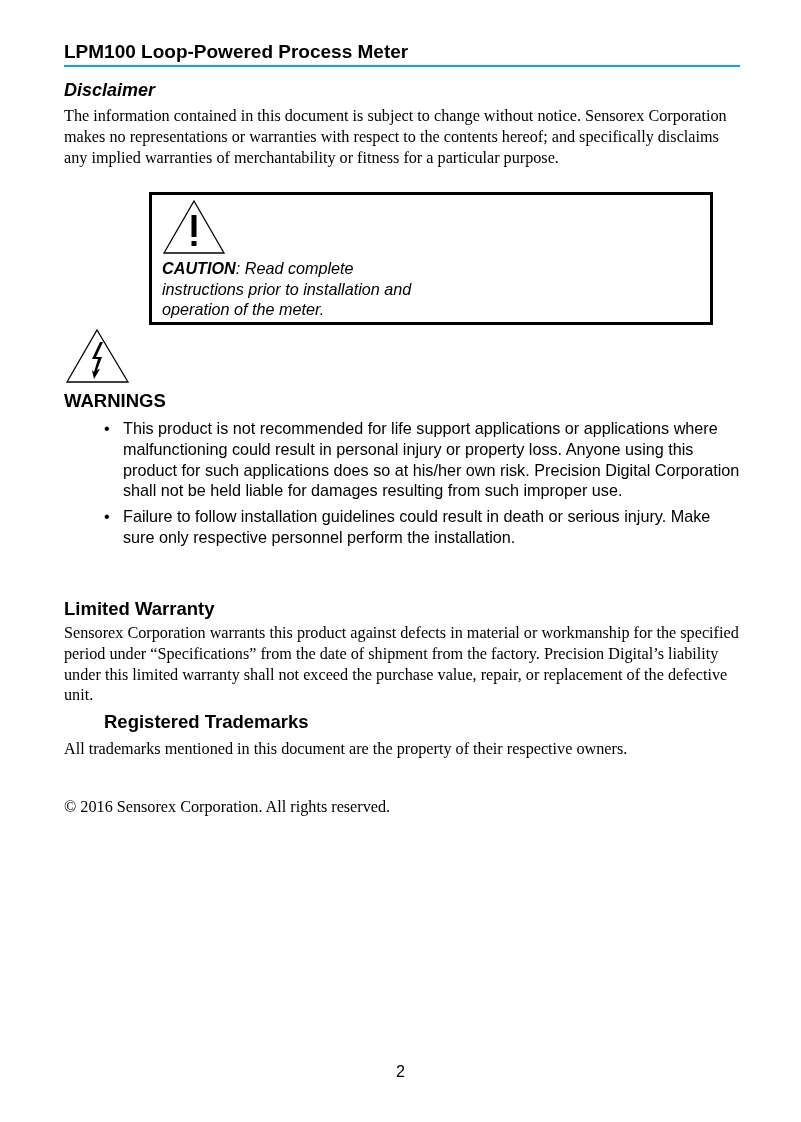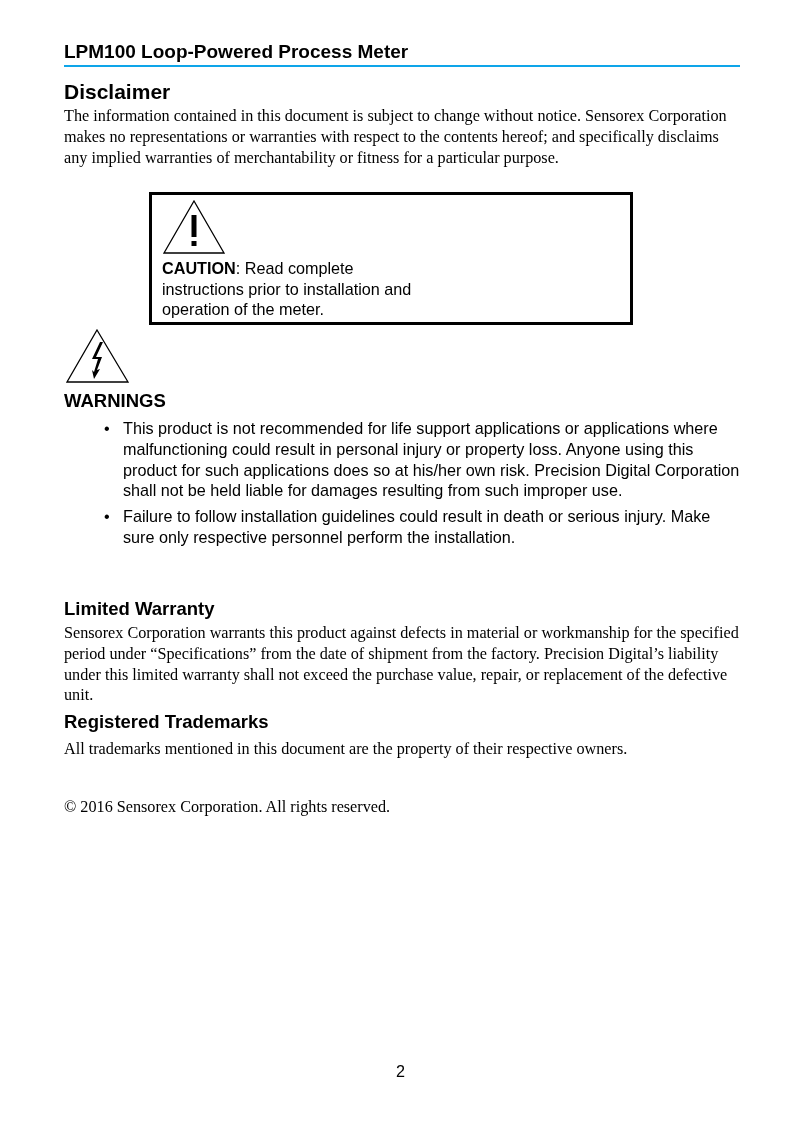--- a/index.html
+++ b/index.html
@@ -7,46 +7,46 @@
       width: 801px; height: 1122px; position: relative; overflow: hidden;
       font-family: "Liberation Sans", sans-serif; color: #000;
     }
     .header {
       position: absolute; left: 64px; top: 40px; width: 676px; height: 25px;
       border-bottom: 2px solid #0ea5e9;
       font-weight: bold; font-size: 19px;
     }
     .header .left { position: absolute; left: 0; top: 1px; }
     .header .right { position: absolute; right: 6px; top: 1px; }
-    .h1 { position: absolute; left: 64px; top: 80px; font-weight: bold; font-size: 21px; }
+    .h1 { position: absolute; left: 64px; top: 80px; font-weight: bold; font-size: 18px; font-style: italic; }
     .para {
       position: absolute; left: 64px; font-size: 16.2px; line-height: 20.8px; font-family: Liberation Serif, serif;
     }
     .p-disclaimer { top: 106px; width: 680px; }
     .caution-box {
-      position: absolute; left: 149px; top: 192px; width: 484px; height: 133px;
-      border: 3px solid #000; box-sizing: border-box;
+      position: absolute; left: 149px; top: 192px; width: 564px; height: 133px;
+      border: 3px solid #000; box-sizing: border-box; font-style: italic;
     }
     .caution-col { position: absolute; top: 4px; font-size: 16.2px; line-height: 20.5px; }
     .caution-col.c1 { left: 10px; width: 260px; }
     .caution-col.c2 { left: 290px; width: 200px; }
     .caution-col svg { display: block; margin-bottom: 3px; }
     .caution-col b { font-weight: bold; }
     .big-tri { position: absolute; left: 66px; top: 328px; }
     .h2 { position: absolute; left: 64px; font-weight: bold; font-size: 18.5px; }
     .warnings-title { top: 390px; text-align: right; }
     .bullets {
       position: absolute; left: 101px; top: 418px; width: 640px; margin: 0; padding: 0;
       list-style: none; font-size: 16.2px; line-height: 20.8px;
     }
     .bullets li { position: relative; padding-left: 22px; margin-bottom: 5px; }
     .bullets li .dot { position: absolute; left: 3px; top: 0; }
     .warranty-title { top: 598px; }
     .p-warranty { top: 623px; width: 680px; }
-    .trademarks-title { top: 711px; }
+    .trademarks-title { top: 711px; margin-left: 40px; }
     .p-trademarks { top: 739px; width: 680px; }
     .p-copyright { top: 797px; width: 680px; }
     .page-number { position: absolute; left: 0; width: 801px; top: 1062px; text-align: center; font-size: 16.2px; }
   </style>
 </head>
 <body>
 
 <div class="header">
   <span class="left">LPM100 Loop-Powered Process Meter</span>
 </div>

